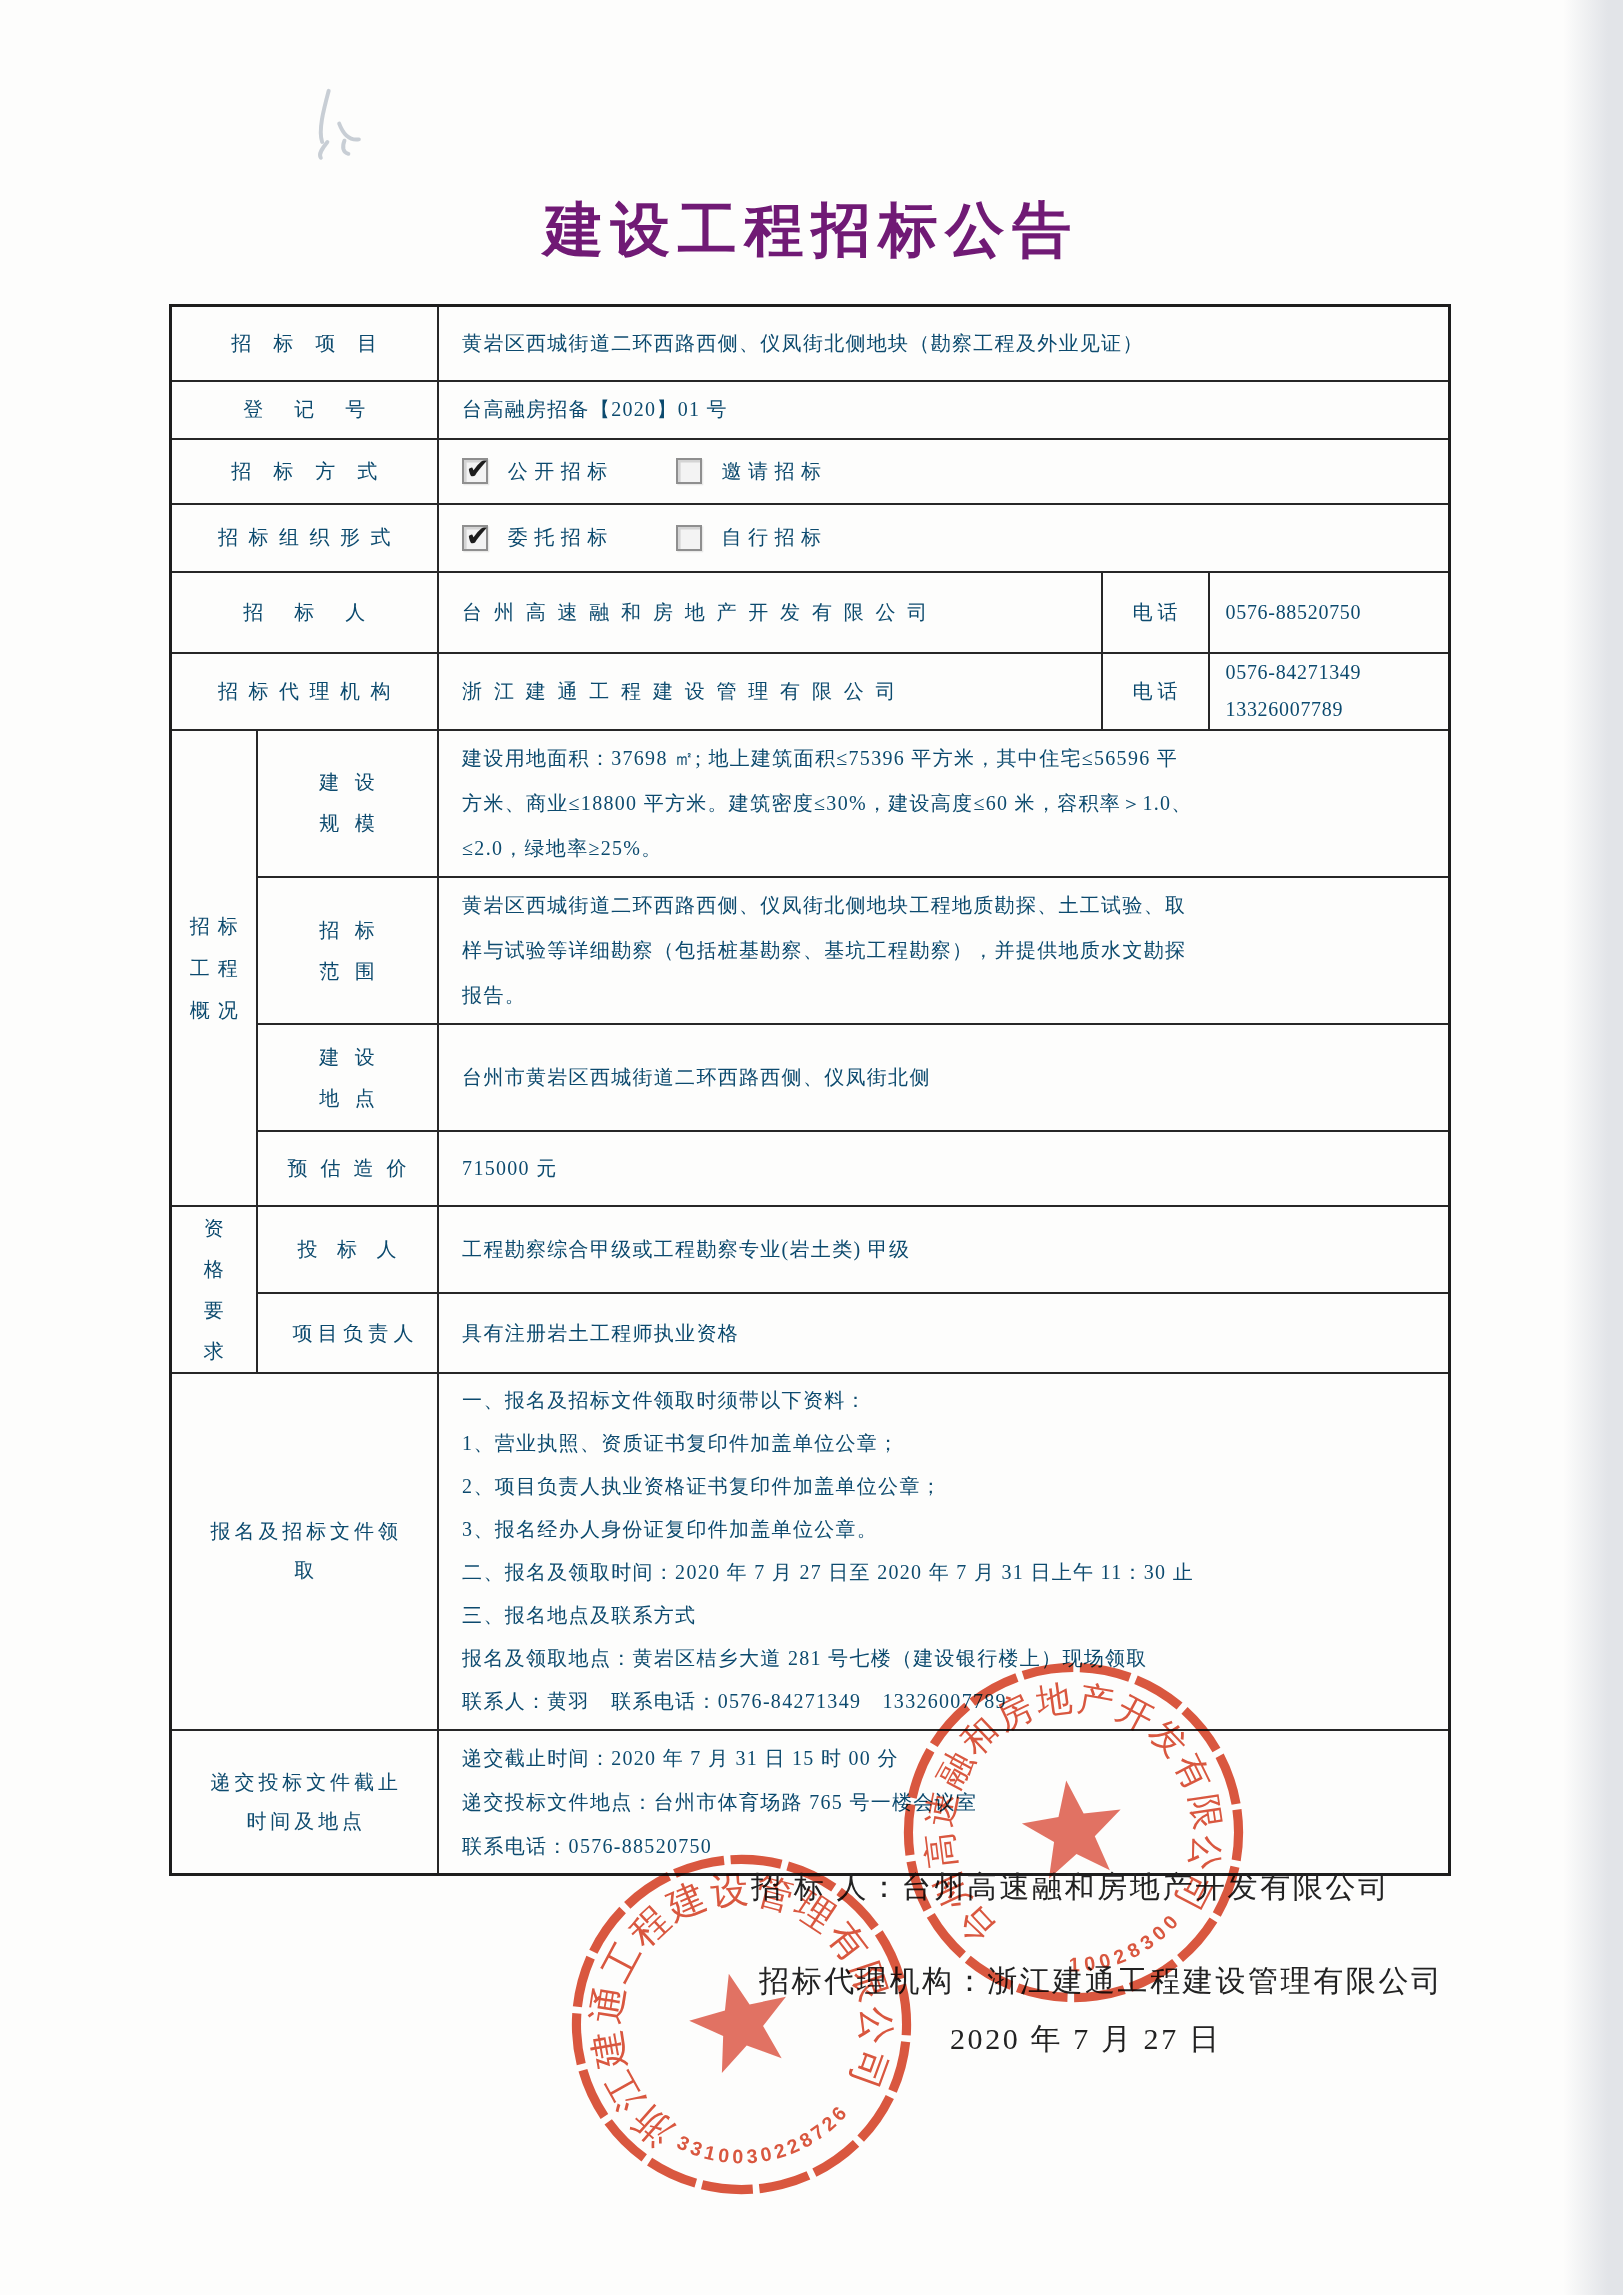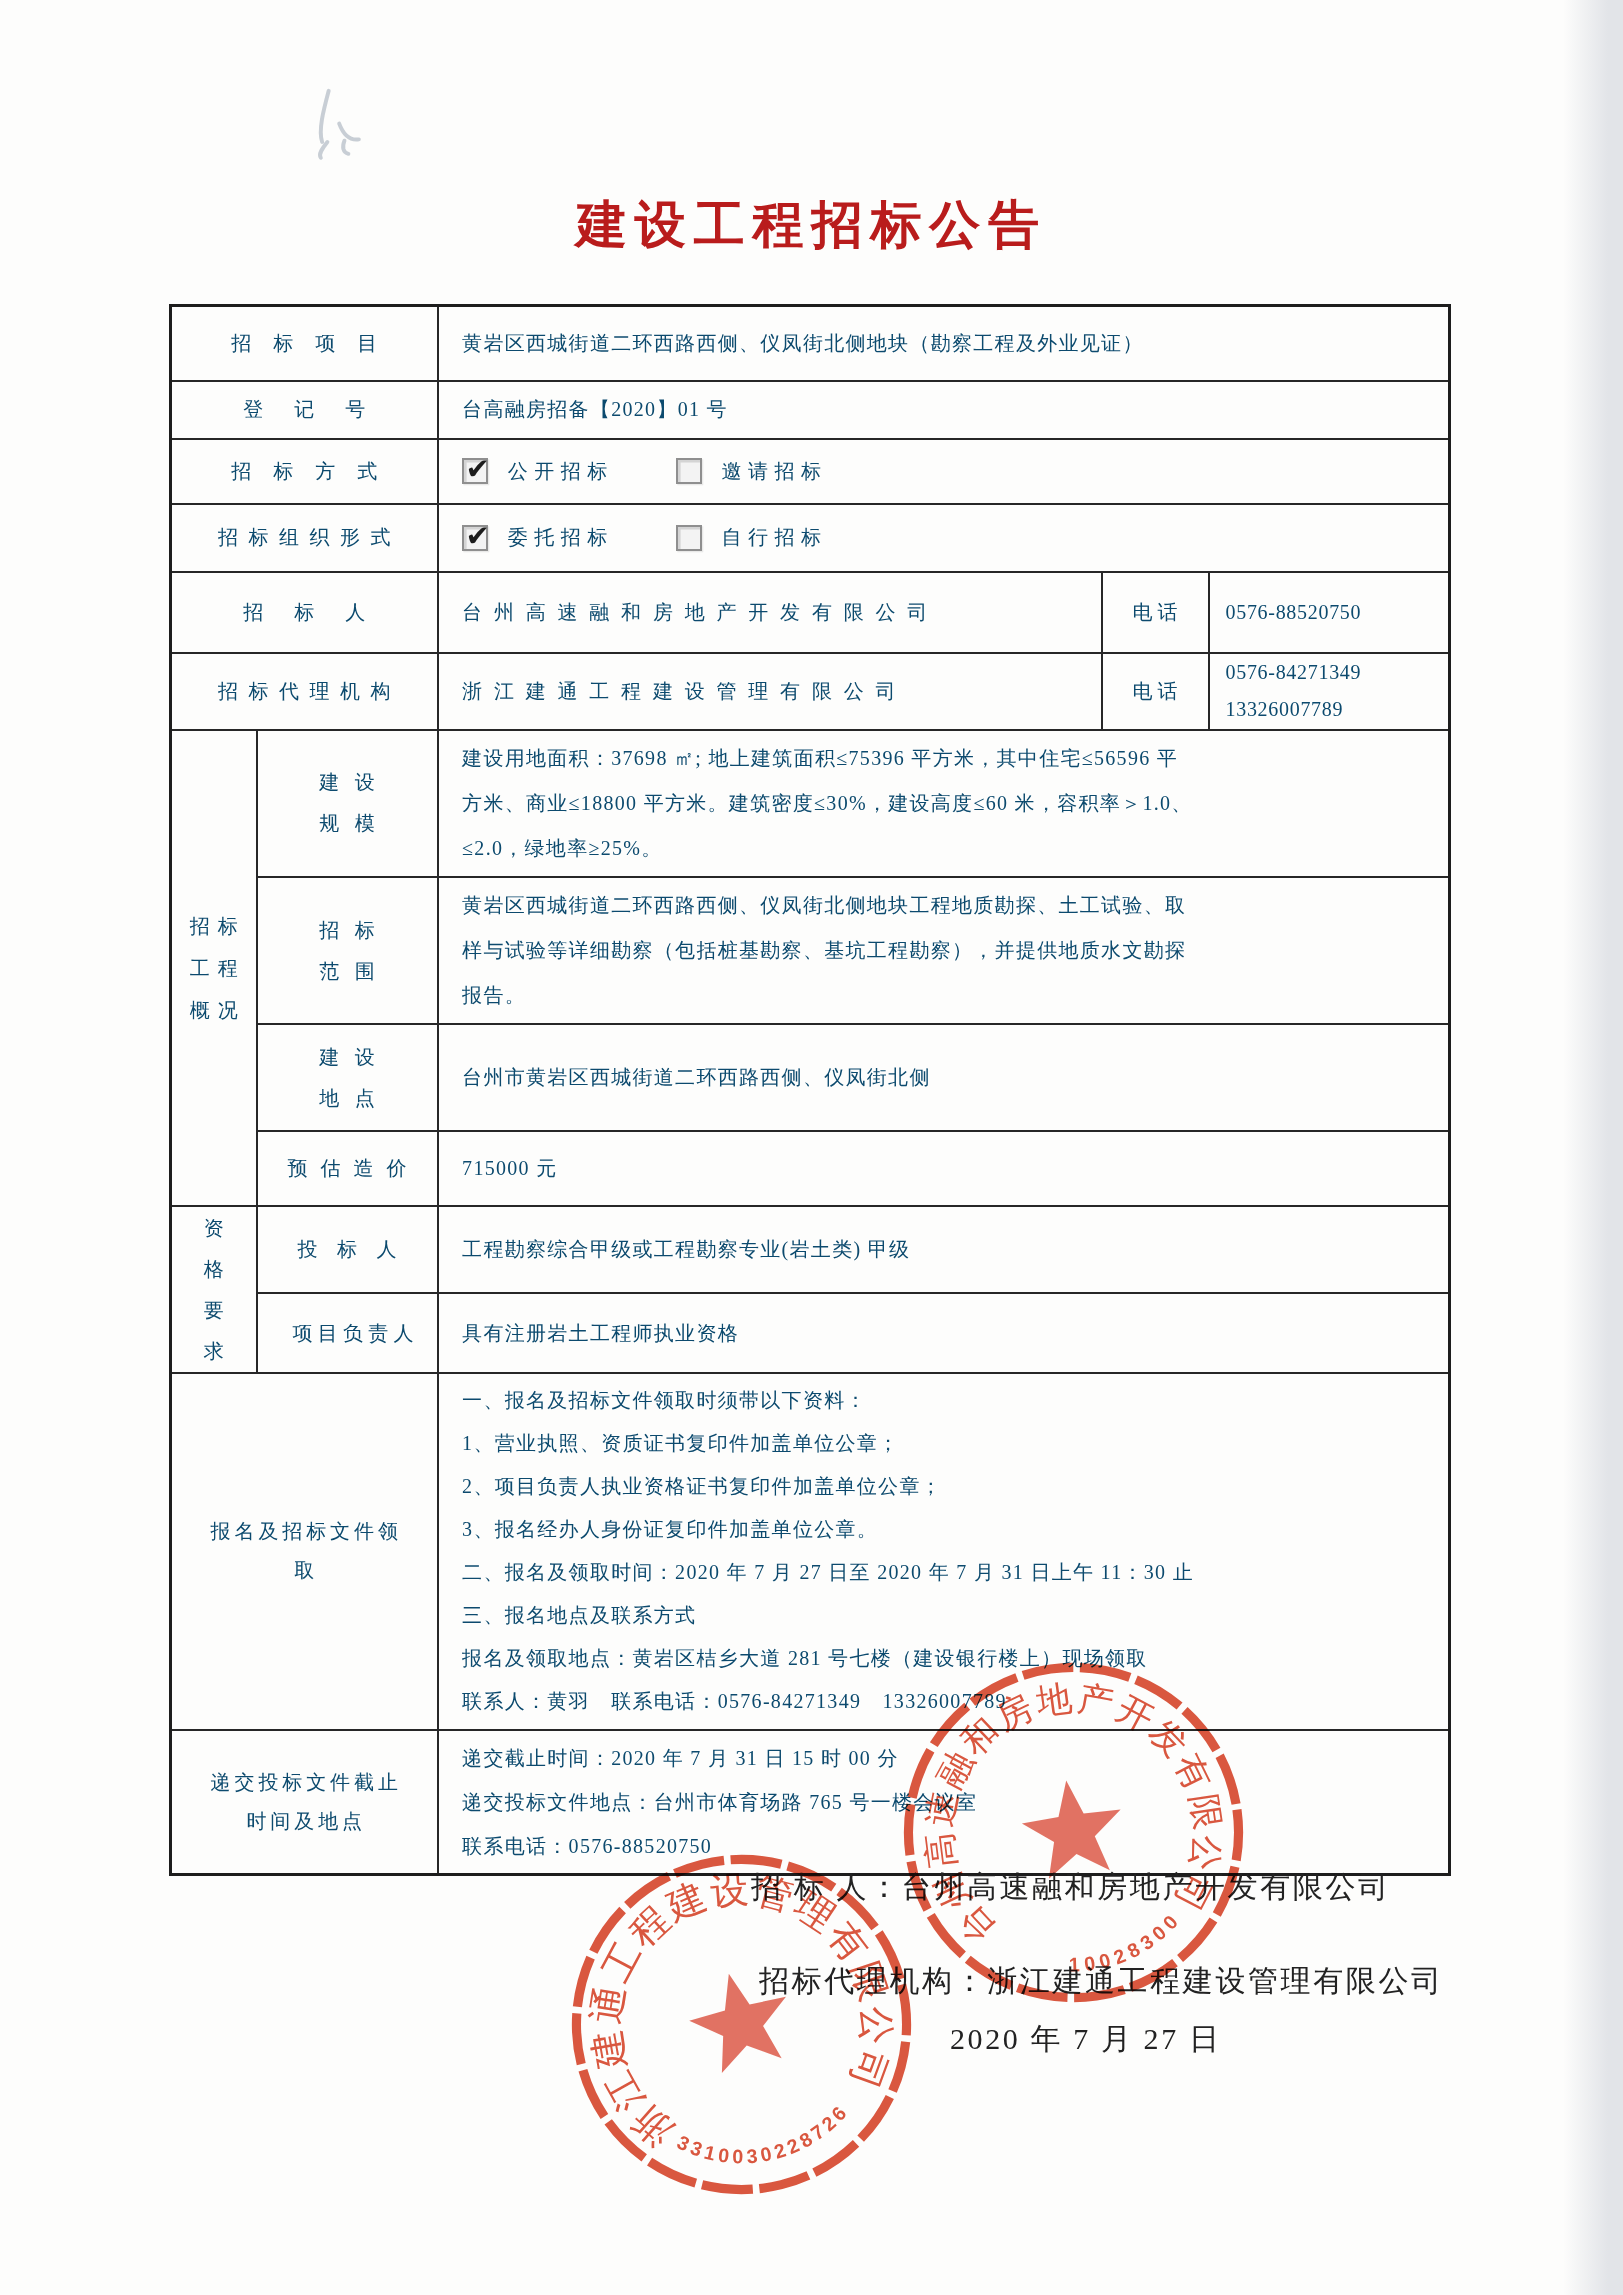--- a/index.html
+++ b/index.html
@@ -4,21 +4,21 @@
 <style>
   html,body{margin:0;padding:0;}
   body{
     width:1623px;height:2295px;position:relative;overflow:hidden;
     background:#fdfdfc;color:#1e1e1e;
     font-family:"Liberation Serif","DejaVu Serif",serif;
   }
   .scan-edge-right{position:absolute;top:0;right:0;bottom:0;width:60px;
     background:linear-gradient(to right, rgba(214,216,221,0), #e2e4e8 75%);}
   .title{position:absolute;top:191px;left:0;width:100%;text-align:center;
-    font-size:51px;font-weight:bold;letter-spacing:7.9px;color:#b91c1c;}
+    font-size:59px;font-weight:bold;letter-spacing:7.9px;color:#701a75;}
   table.doc{position:absolute;left:169px;top:304px;width:1279px;
     border-collapse:collapse;table-layout:fixed;border:3.9px solid #1d1d1d;}
   td{border:2px solid #272727;border-top-width:2.6px;border-bottom-width:2.6px;
     padding:0;vertical-align:middle;font-size:20px;color:#0c4a6e;}
   .rh1{height:75px}.rh2{height:58px}.rh3{height:65px}.rh4{height:68px}
   .rh5{height:81px}.rh6{height:77px}.rh7{height:139px}.rh8{height:134px}
   .rh9{height:107px}.rh10{height:75px}.rh11{height:87px}.rh12{height:80px}
   .rh13{height:353px}.rh14{height:134px}
   .lbl{text-align:center;}
   .ls48{letter-spacing:31px;text-indent:31px;}

